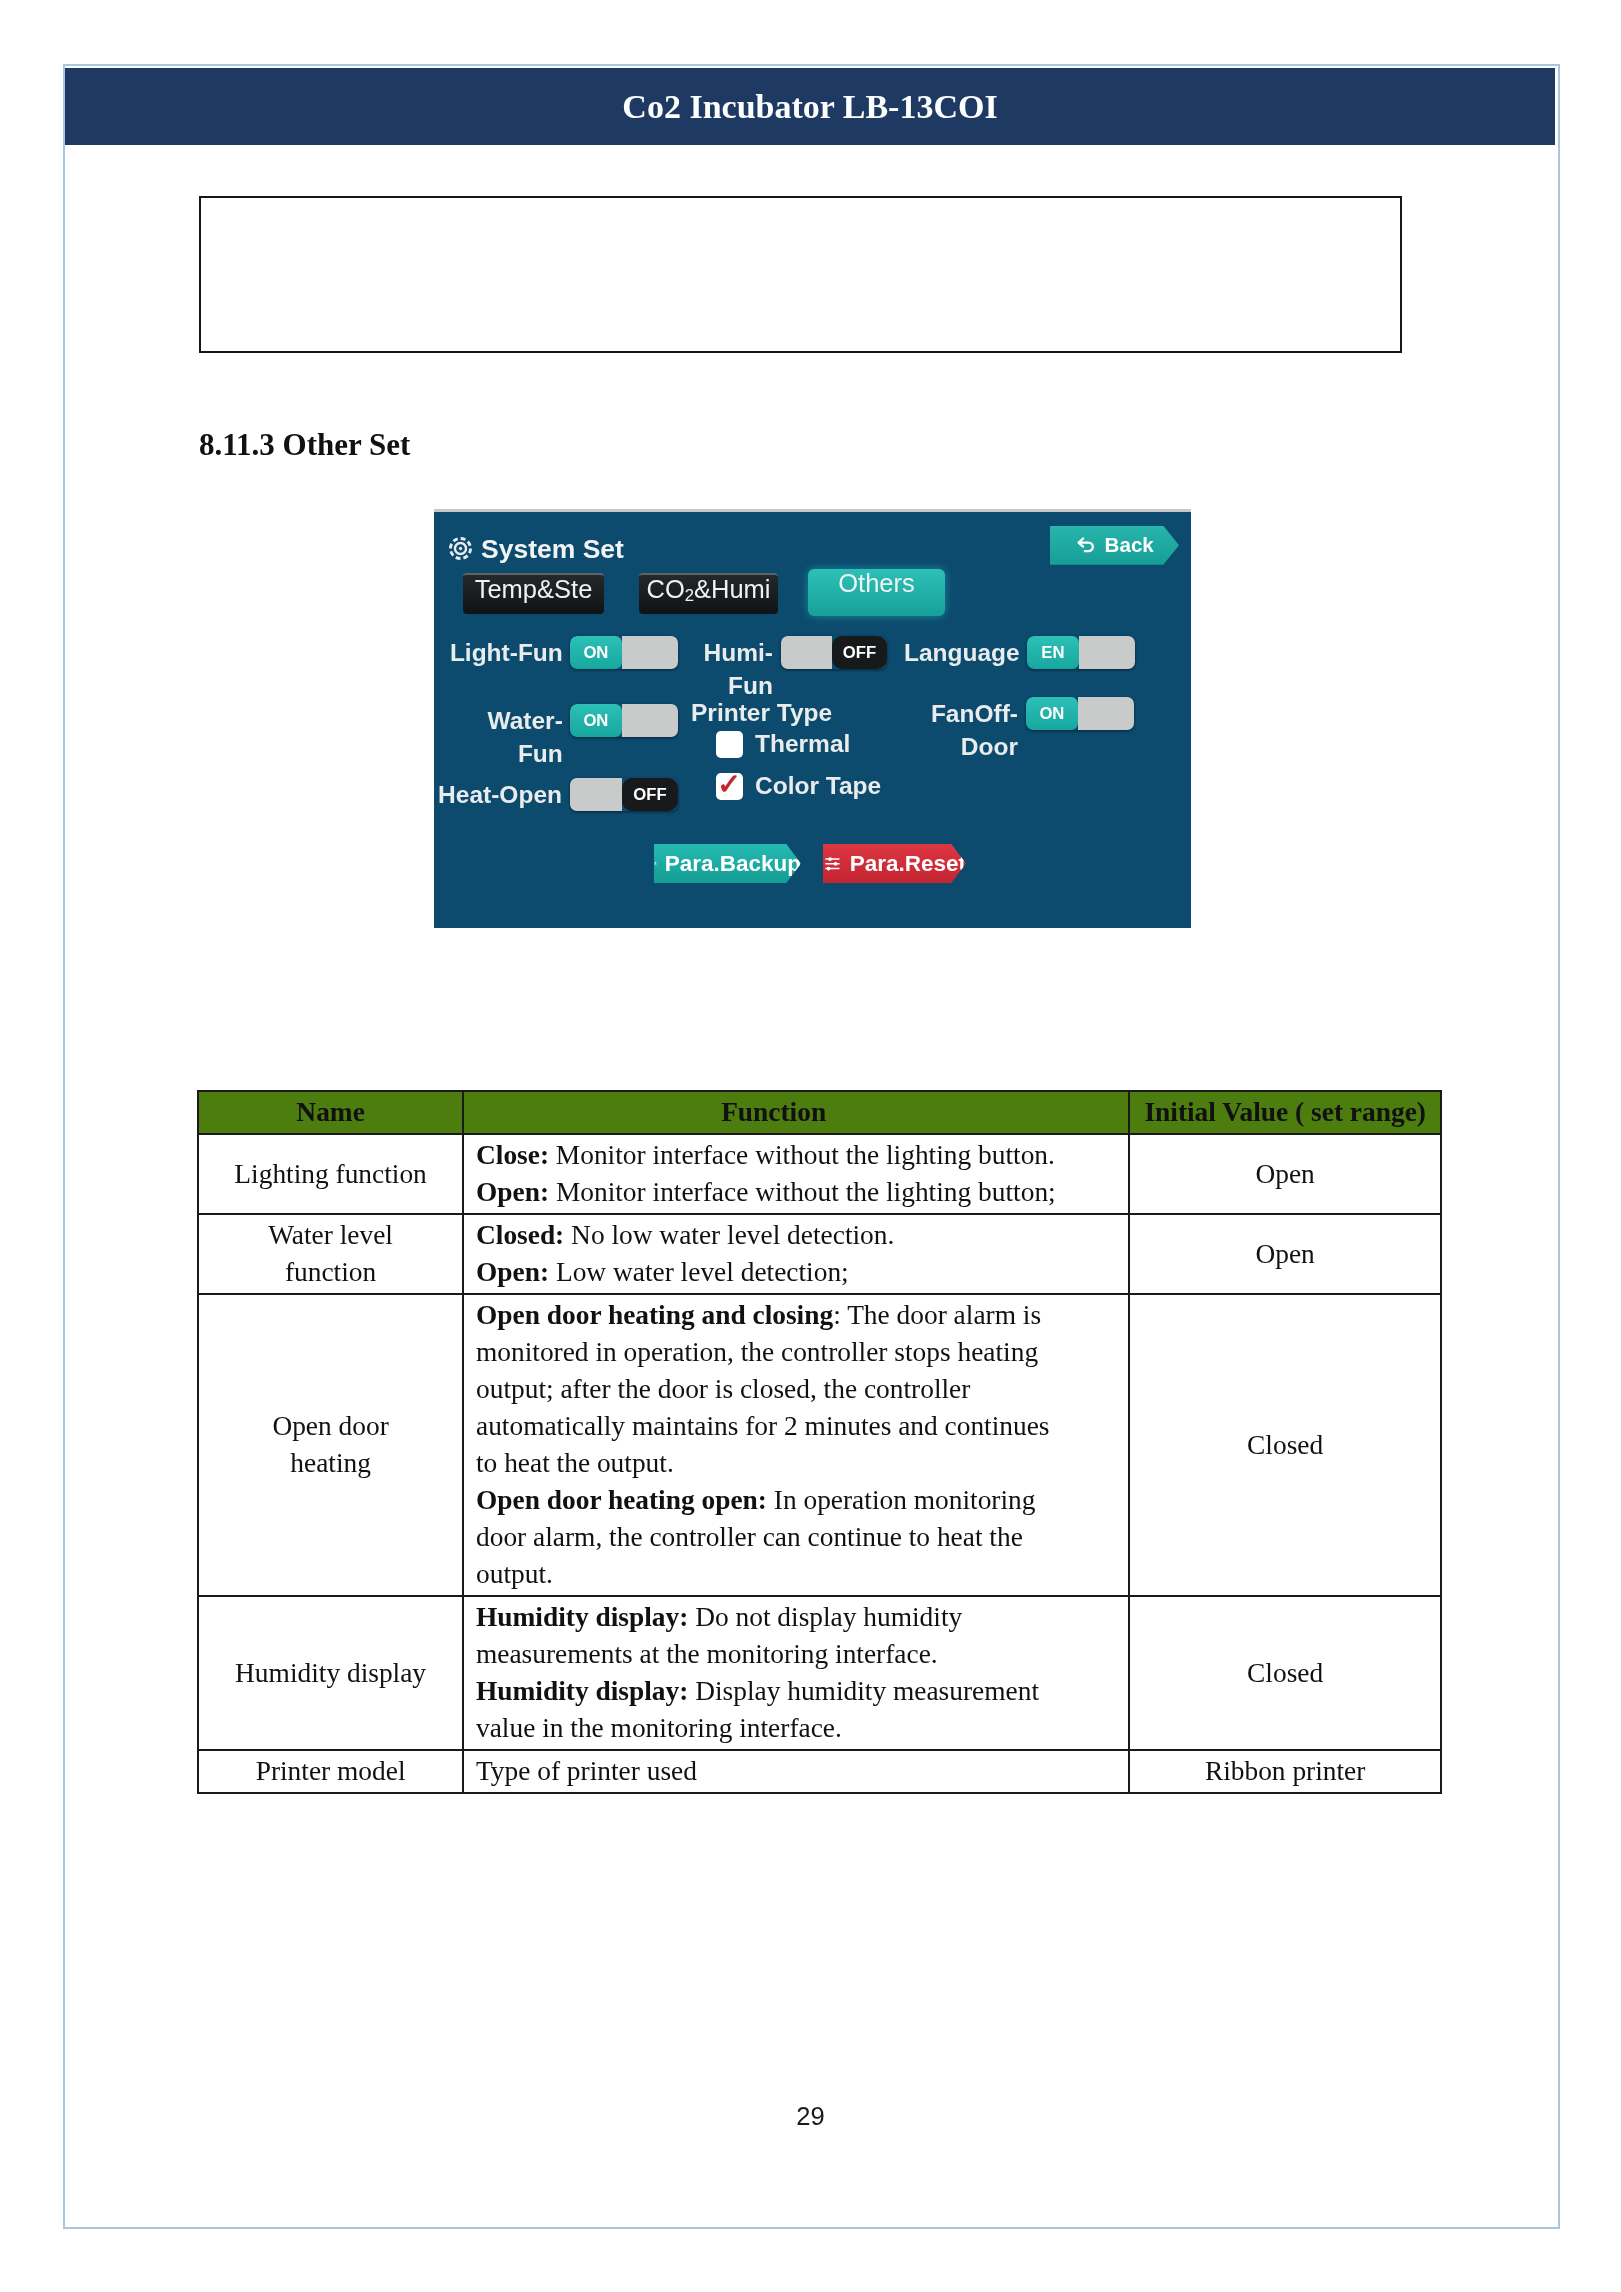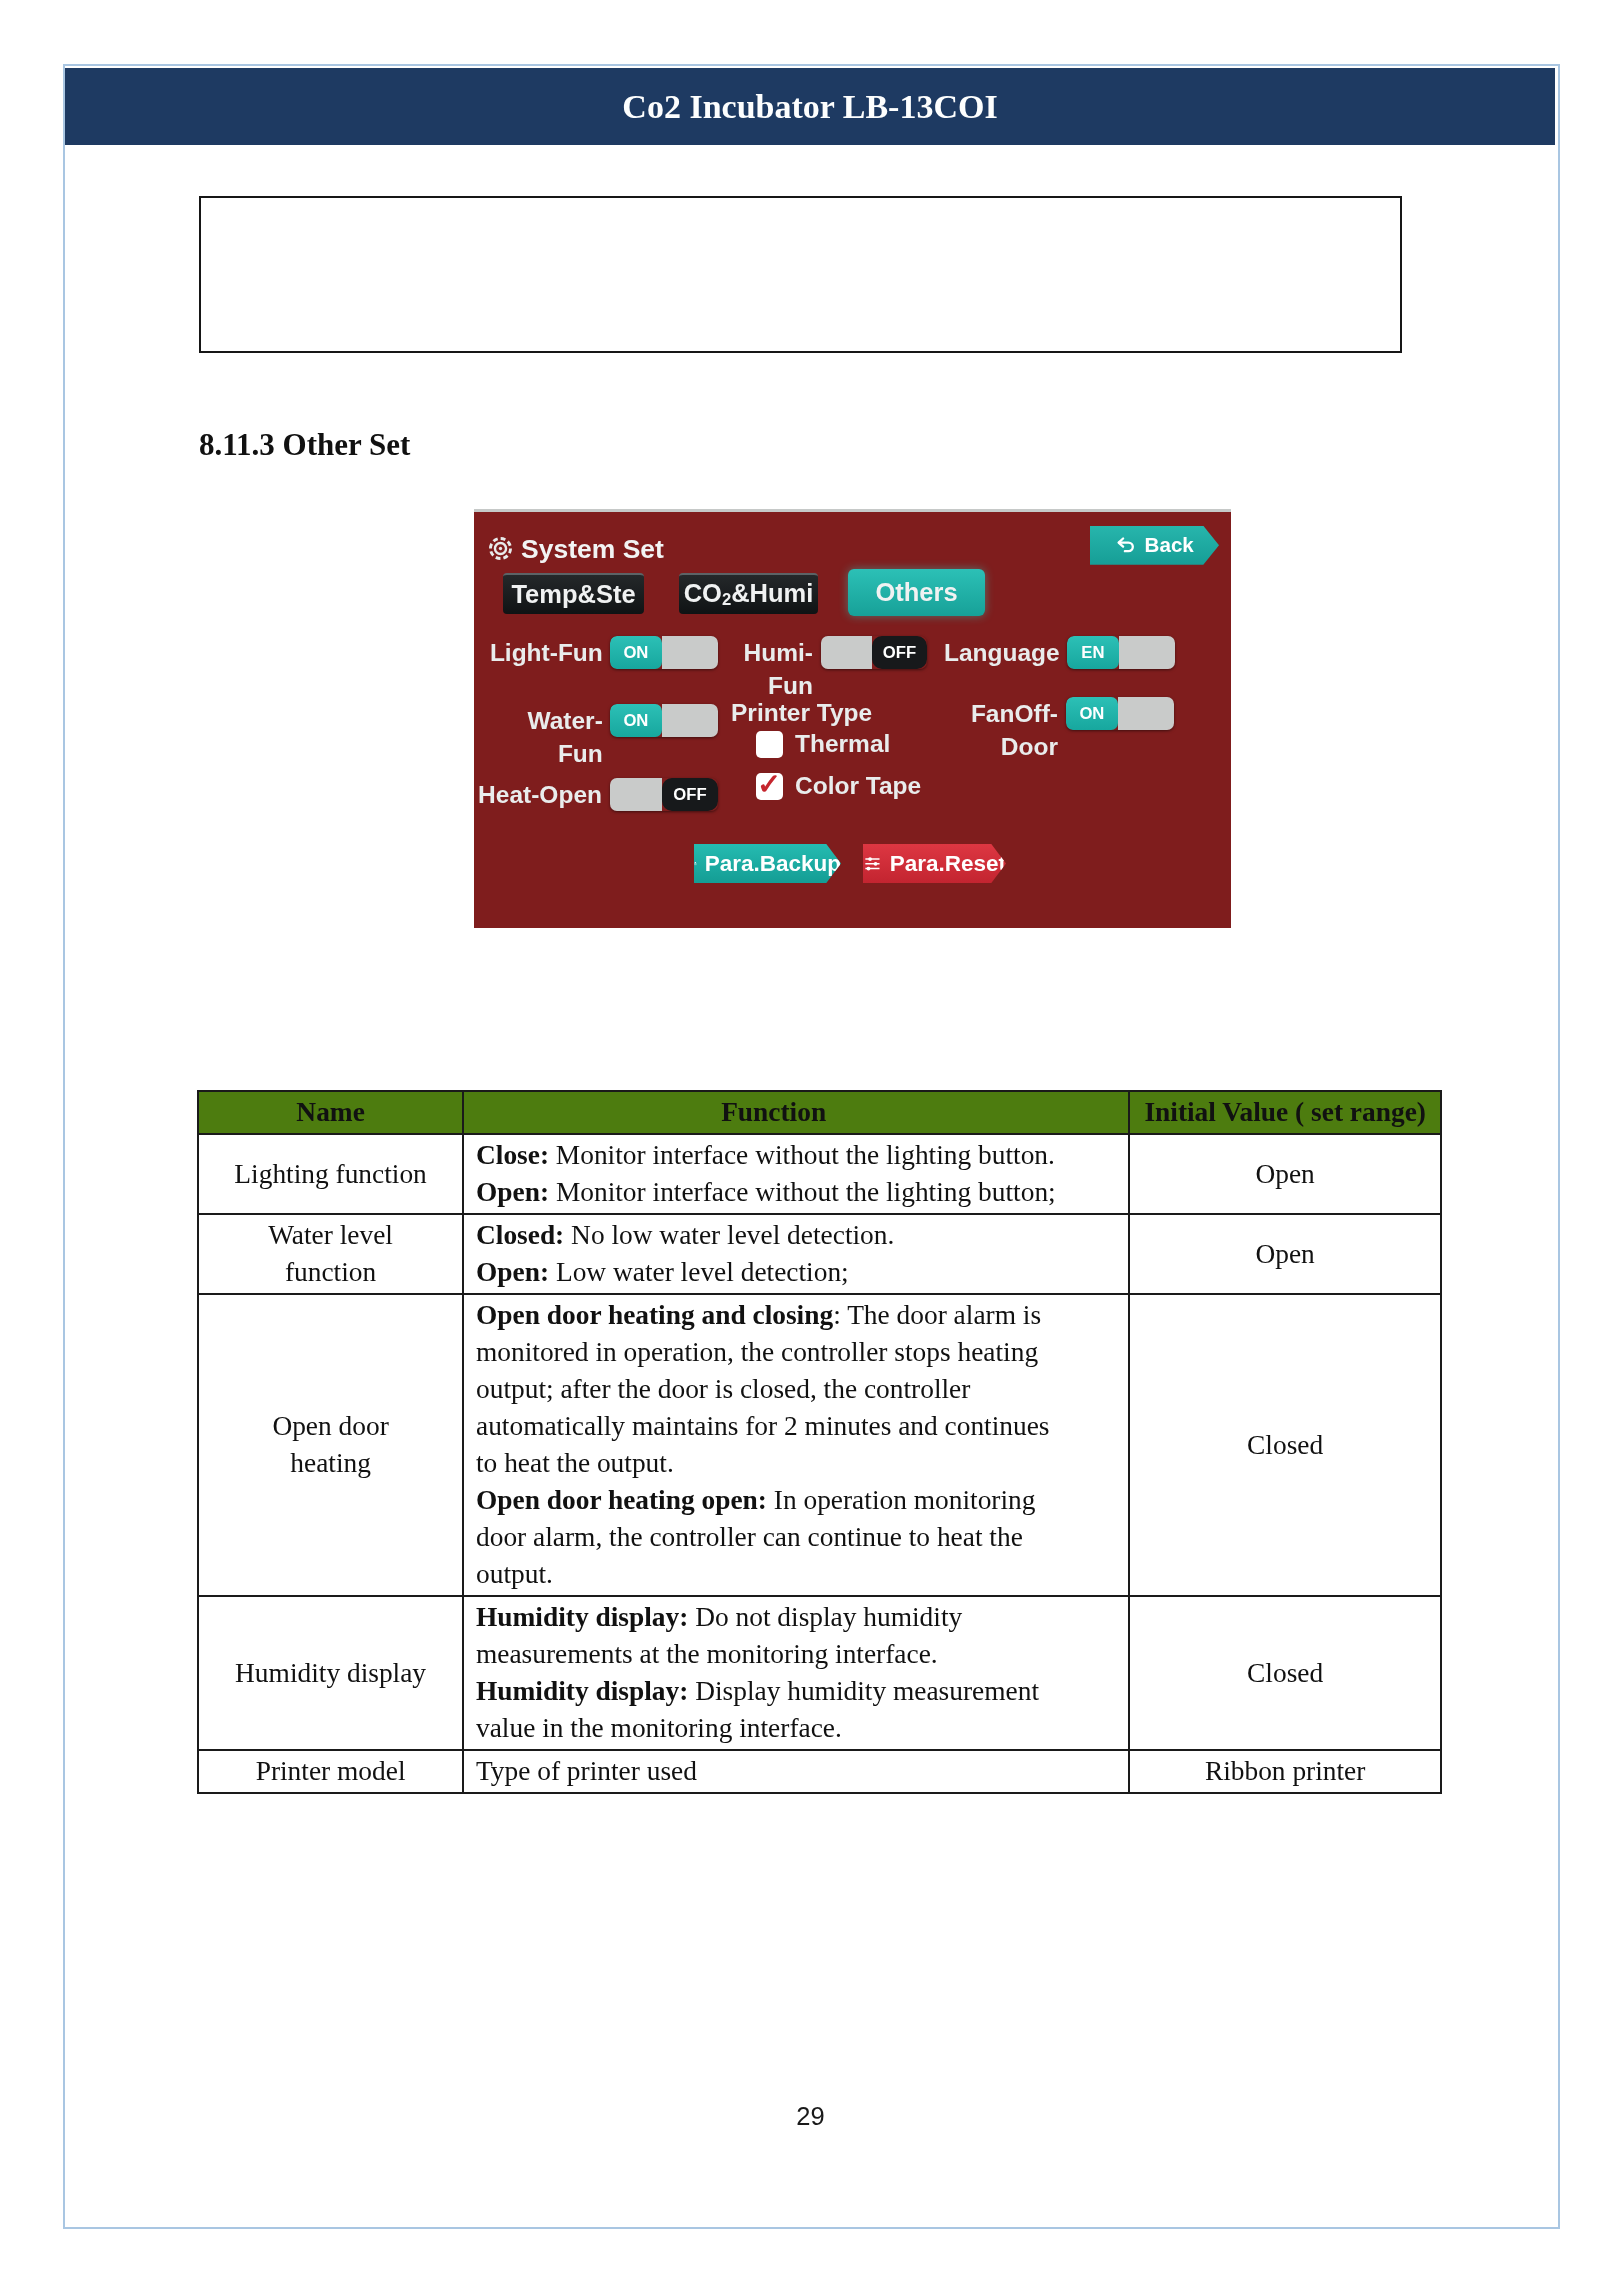--- a/index.html
+++ b/index.html
@@ -23,34 +23,34 @@
   
   .secheading{position:absolute;left:199px;top:427px;font-size:31px;font-weight:bold;}
   
   .figcap{position:absolute;left:0;top:980px;width:1621px;text-align:center;
           font-size:28px;font-weight:bold;}
   
   .pagenum{position:absolute;left:0;top:2102px;width:1621px;text-align:center;
            font-size:25.5px;font-family:"Liberation Sans",sans-serif;color:#1a1a1a;}
 
   
-  .ui{position:absolute;left:434px;top:509px;width:757px;height:419px;background:#7f1d1d;
+  .ui{position:absolute;left:434px;top:509px;width:757px;height:419px;background:#0c4a6e;
       border-top:3.9px solid #c6c9c8;box-sizing:border-box;
-      font-family:"Liberation Sans",sans-serif;color:#eceeee;margin-left:40px;}
+      font-family:"Liberation Sans",sans-serif;color:#eceeee;}
   .ui *{box-sizing:border-box;}
   .ui .abs{position:absolute;}
   .ui-title{left:47px;top:21.6px;font-size:26.5px;font-weight:bold;color:#f2f4f4;}
   .gear{left:11.8px;top:21.6px;width:29px;height:29px;}
   .backbtn{left:616px;top:13.7px;width:129px;height:39px;background:linear-gradient(#27b5ac,#169e96);
            clip-path:polygon(0 0,calc(100% - 15.7px) 0,100% 50%,calc(100% - 15.7px) 100%,0 100%);
            display:flex;align-items:center;justify-content:center;gap:7.8px;
            font-size:20.6px;font-weight:bold;color:#fff;}
   .tab{top:61px;height:41px;background:linear-gradient(#24282a,#101314);border-top:2px solid #5c6366;
-       border-radius:3.9px;display:flex;align-items:center;justify-content:center;
-       font-size:25.5px;font-weight:bold;color:#f0f2f2;}
+       border-radius:3.9px;display:flex;justify-content:center;
+       font-size:25.5px;font-weight:normal;color:#f0f2f2;}
   .tab.active{background:linear-gradient(#2cc0b6,#17a198);border-top:none;border-radius:5.9px;
               box-shadow:0 0 9.8px rgba(45,215,205,.45);}
   .co2sub{font-size:16.7px;vertical-align:-2.9px;}
   .uilabel{font-size:24.5px;font-weight:bold;color:#e9ecec;text-align:right;}
   .toggle{height:33px;border-radius:6.9px;overflow:hidden;display:flex;
           box-shadow:0 1px 2.9px rgba(0,0,0,.5);}
   .knob{display:flex;align-items:center;justify-content:center;font-size:16.7px;font-weight:bold;color:#fff;}
   .knob.teal{background:linear-gradient(#2cc0b6,#17a79e);width:48%;border-radius:6.9px;}
   .knob.dark{background:#17191b;width:52%;border-radius:10px;text-align:center;}
   .track{background:#c9cbca;flex:1;}

